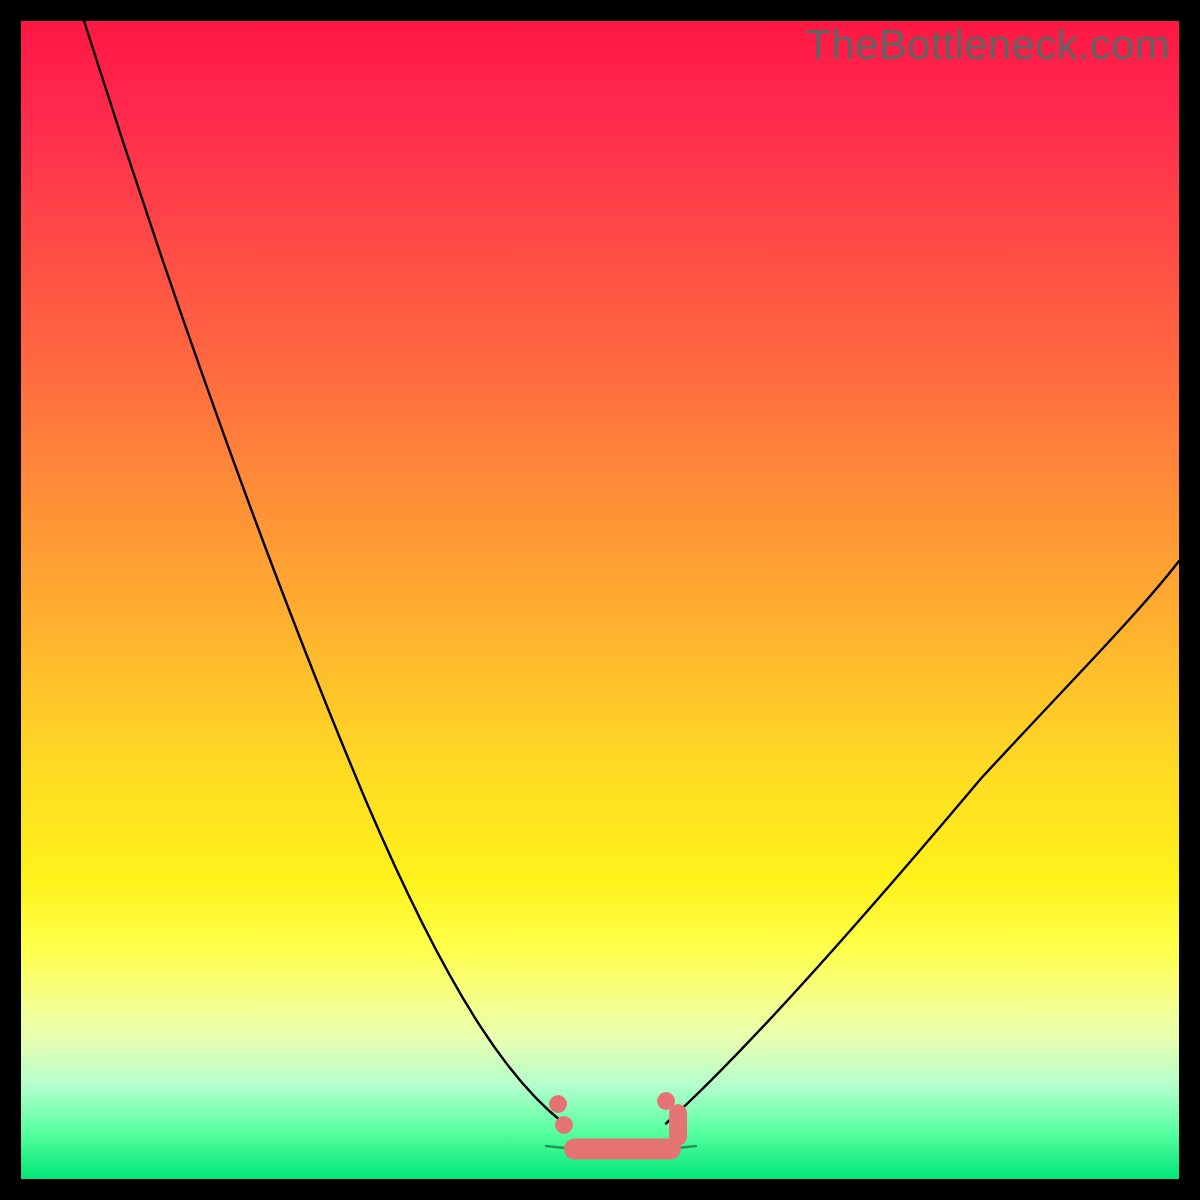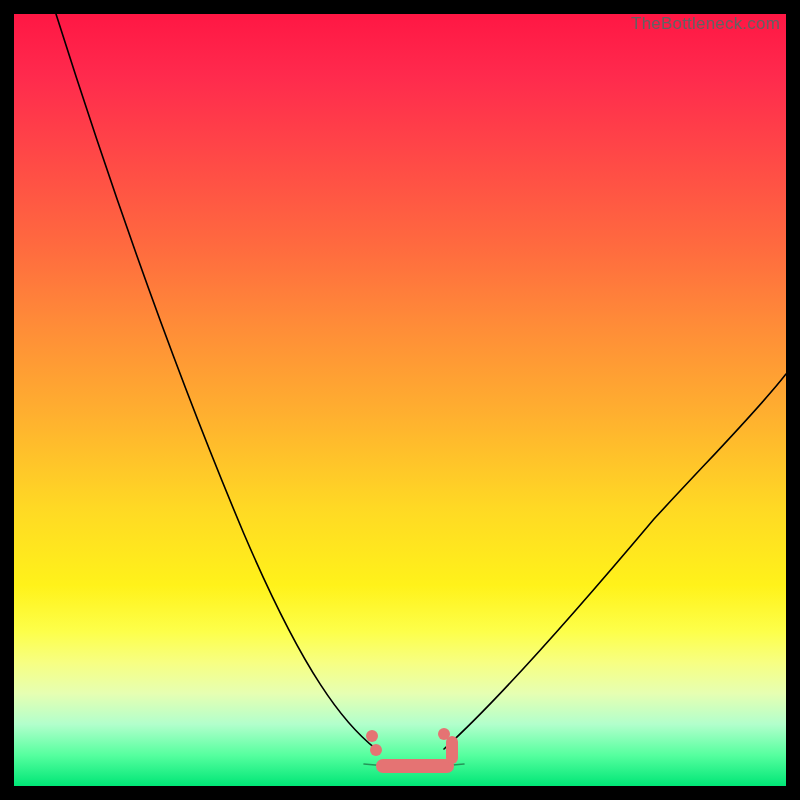--- a/index.html
+++ b/index.html
@@ -31,21 +31,21 @@
       #e6ffb2 88%,
       #b2ffcc 92%,
       #56ff9f 96%,
       #00e676 100%);
   }
   .watermark {
     position: absolute;
     top: 0px;
     right: 6px;
     color: #626262;
-    font-size: 17px;
+    font-size: 28px;
     font-weight: 500;
     letter-spacing: 0.2px;
   }
   svg.curve {
     position: absolute;
     left: 0;
     top: 0;
   }
   .curve-path {
     fill: none;

